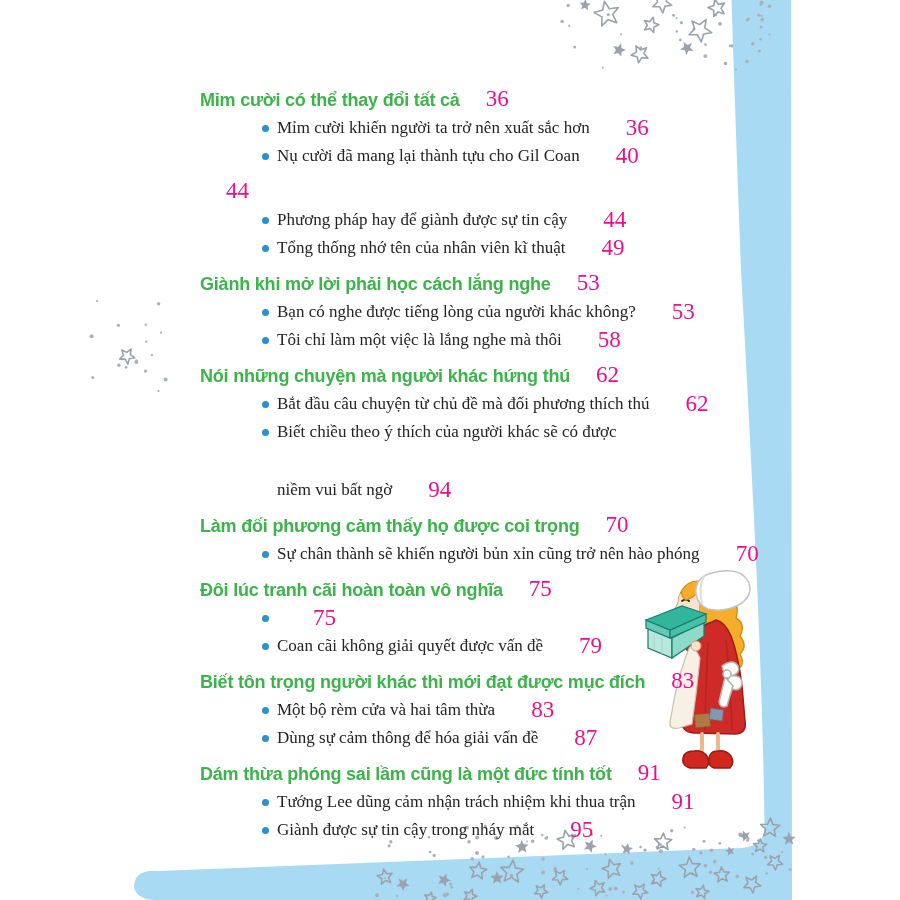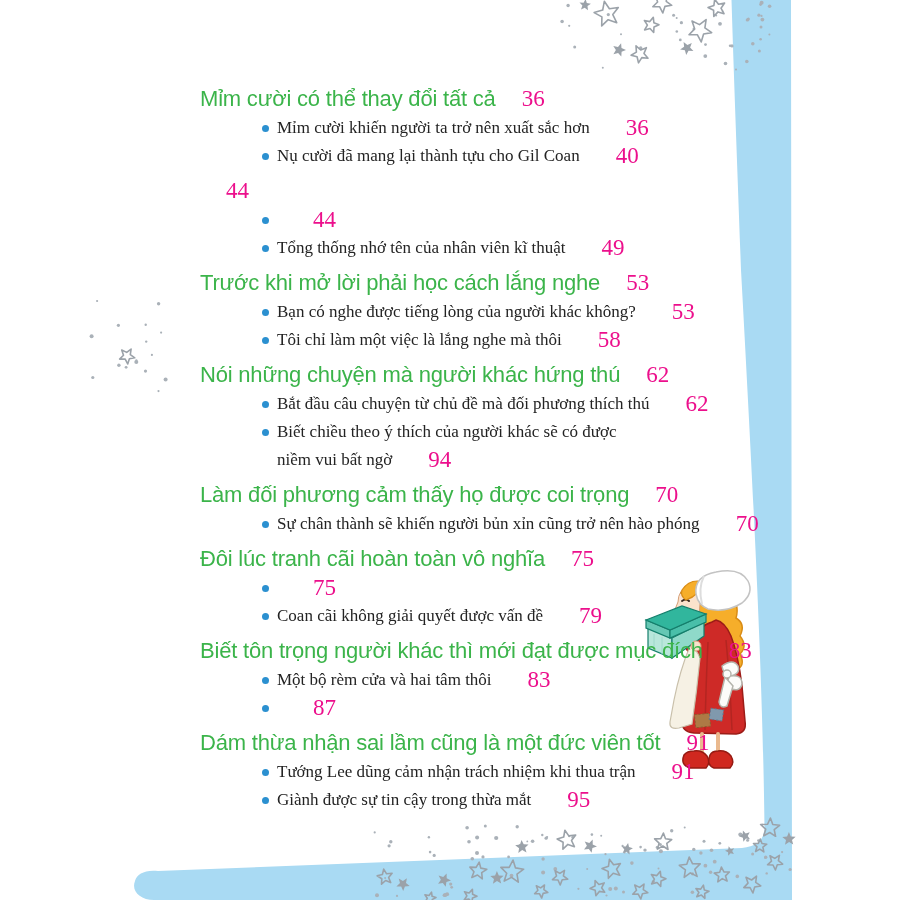--- a/index.html
+++ b/index.html
@@ -8,26 +8,26 @@
     background:#ffffff;
     font-family:"Liberation Serif", serif;
   }
   #bg{position:absolute;left:0;top:0;z-index:0;}
   #girl{position:absolute;left:638px;top:562px;width:140px;height:212px;z-index:1;}
   .toc{position:absolute;left:200px;top:86px;width:600px;z-index:2;}
   .section{margin-bottom:8px;}
   .h-row{display:flex;align-items:baseline;height:28px;white-space:nowrap;}
   .h-label{
     font-family:"Liberation Sans", sans-serif;
-    font-weight:normal;font-size:22px;letter-spacing:-0.2px;
+    font-weight:bold;font-size:18px;letter-spacing:-0.2px;
     color:var(--green);
   }
   .h-num{font-size:23px;color:var(--pink);margin-left:26px;}
   .s-row{display:flex;align-items:center;height:28px;padding-left:62px;white-space:nowrap;}
-  .s-row.cont{padding-left:77px;}
+  .s-row.cont{padding-left:77px;margin-top:30px;}
   .bullet{
     width:7px;height:7px;border-radius:50%;
     background:var(--blue-bullet);
     align-self:center;margin-right:8px;flex:0 0 auto;
   }
   .s-label{font-size:17px;color:var(--ink);}
   .s-num{font-size:23px;color:var(--pink);margin-left:36px;}
 </style>
 </head>
 <body style="--green: #3bb44a; --pink: #ec0f8c; --ink: #232323; --blue-bullet: #2b90d0;">
@@ -279,33 +279,34 @@
   </div>
 </div>
 
   <div class="section">
     <div class="h-row">
       <span class="h-num">44</span>
     </div>
 
   <div class="s-row">
     <span class="bullet"></span>
+    <span class="s-label">Phương pháp hay để giành được sự tin cậy</span>
     <span class="s-num">44</span>
   </div>
 
   <div class="s-row">
     <span class="bullet"></span>
     <span class="s-label">Tổng thống nhớ tên của nhân viên kĩ thuật</span>
     <span class="s-num">49</span>
   </div>
 </div>
 
   <div class="section">
     <div class="h-row">
-      <span class="h-label">Trước khi mở lời phải học cách lắng nghe</span>
+      <span class="h-label">Giành khi mở lời phải học cách lắng nghe</span>
       <span class="h-num">53</span>
     </div>
 
   <div class="s-row">
     <span class="bullet"></span>
     <span class="s-label">Bạn có nghe được tiếng lòng của người khác không?</span>
     <span class="s-num">53</span>
   </div>
 
   <div class="s-row">
@@ -372,41 +373,42 @@
 </div>
 
   <div class="section">
     <div class="h-row">
       <span class="h-label">Biết tôn trọng người khác thì mới đạt được mục đích</span>
       <span class="h-num">83</span>
     </div>
 
   <div class="s-row">
     <span class="bullet"></span>
-    <span class="s-label">Một bộ rèm cửa và hai tâm thôi</span>
+    <span class="s-label">Một bộ rèm cửa và hai tâm thừa</span>
     <span class="s-num">83</span>
   </div>
 
   <div class="s-row">
     <span class="bullet"></span>
+    <span class="s-label">Dùng sự cảm thông để hóa giải vấn đề</span>
     <span class="s-num">87</span>
   </div>
 </div>
 
   <div class="section">
     <div class="h-row">
-      <span class="h-label">Dám thừa nhận sai lầm cũng là một đức viên tốt</span>
+      <span class="h-label">Dám thừa phóng sai lầm cũng là một đức tính tốt</span>
       <span class="h-num">91</span>
     </div>
 
   <div class="s-row">
     <span class="bullet"></span>
     <span class="s-label">Tướng Lee dũng cảm nhận trách nhiệm khi thua trận</span>
     <span class="s-num">91</span>
   </div>
 
   <div class="s-row">
     <span class="bullet"></span>
-    <span class="s-label">Giành được sự tin cậy trong thừa mắt</span>
+    <span class="s-label">Giành được sự tin cậy trong nháy mắt</span>
     <span class="s-num">95</span>
   </div>
 </div>
 </div>
 
 </body></html>

